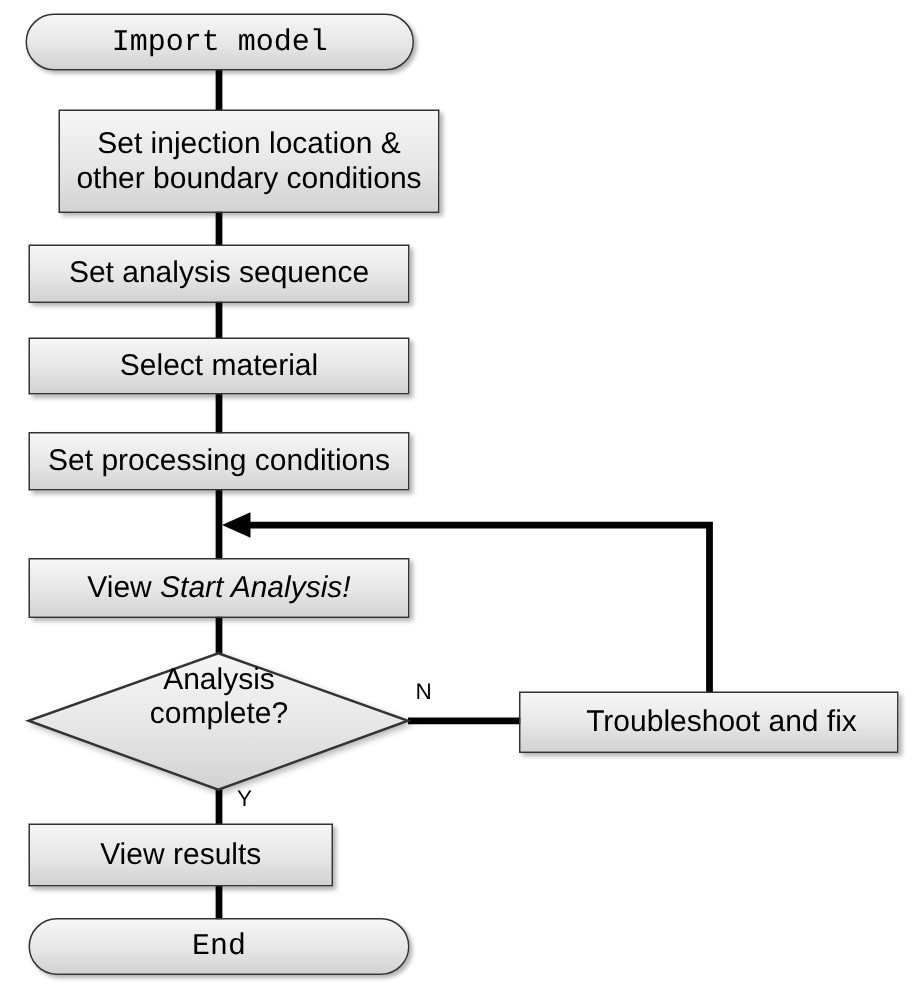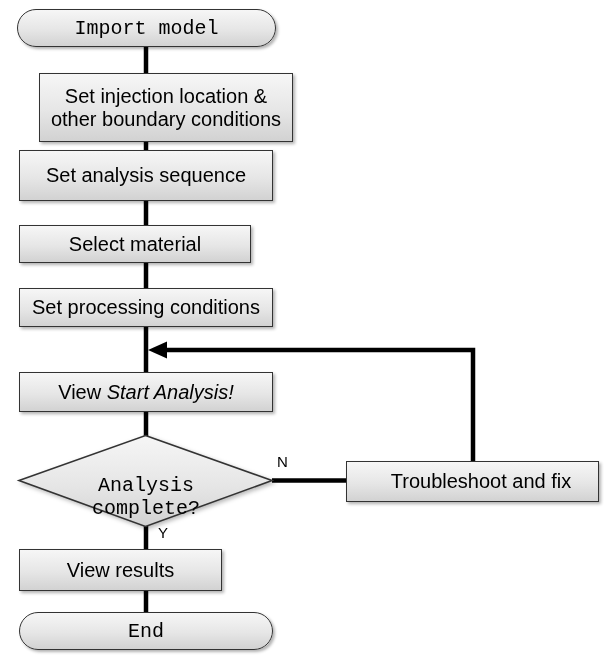--- a/index.html
+++ b/index.html
@@ -40,23 +40,23 @@
     fill:url(#shapeGrad);
     stroke:var(--border);
     stroke-width:1.6;
     filter:drop-shadow(2px 2px 2px rgba(0,0,0,0.28));
   }
   .g-top{stop-color:var(--fill-top);}
   .g-mid{stop-color:#e6e6e6;}
   .g-bot{stop-color:var(--fill-bottom);}
   .decision-label{
     position:absolute;
-    display:flex;align-items:flex-end;justify-content:center;
+    display:flex;align-items:flex-start;justify-content:center;
     text-align:center;
-    font-size:20px;line-height:1.15;font-family:Liberation Mono, monospace;
+    font-size:20px;line-height:1.15;
   }
   .branch-label{
     position:absolute;
     font-size:15px;
   }
   .italic{font-style:italic;}
   .pre{white-space:pre;}
 </style>
 </head>
 <body>
@@ -78,25 +78,25 @@
   </svg>
 
   <div class="node terminator" style="left:17px;top:9px;width:259px;height:38px;">
     <span>Import model</span>
   </div>
 
   <div class="node" style="left:19px;top:73px;width:254px;height:69px;padding:0 8px;margin-left:20px;">
     <span>Set injection location &amp; other boundary conditions</span>
   </div>
 
-  <div class="node" style="left:19px;top:150px;width:254px;height:51px;">
+  <div class="node" style="left:19px;top:163px;width:254px;height:39px;">
     <span>Set analysis sequence</span>
   </div>
 
-  <div class="node" style="left:19px;top:225px;width:232px;height:38px;">
+  <div class="node" style="left:19px;top:225px;width:254px;height:38px;">
     <span>Select material</span>
   </div>
 
   <div class="node" style="left:19px;top:288px;width:254px;height:39px;">
     <span>Set processing conditions</span>
   </div>
 
   <div class="node" style="left:19px;top:372px;width:254px;height:40px;">
     <span><span class="pre">View </span><span class="italic">Start Analysis!</span></span>
   </div>

